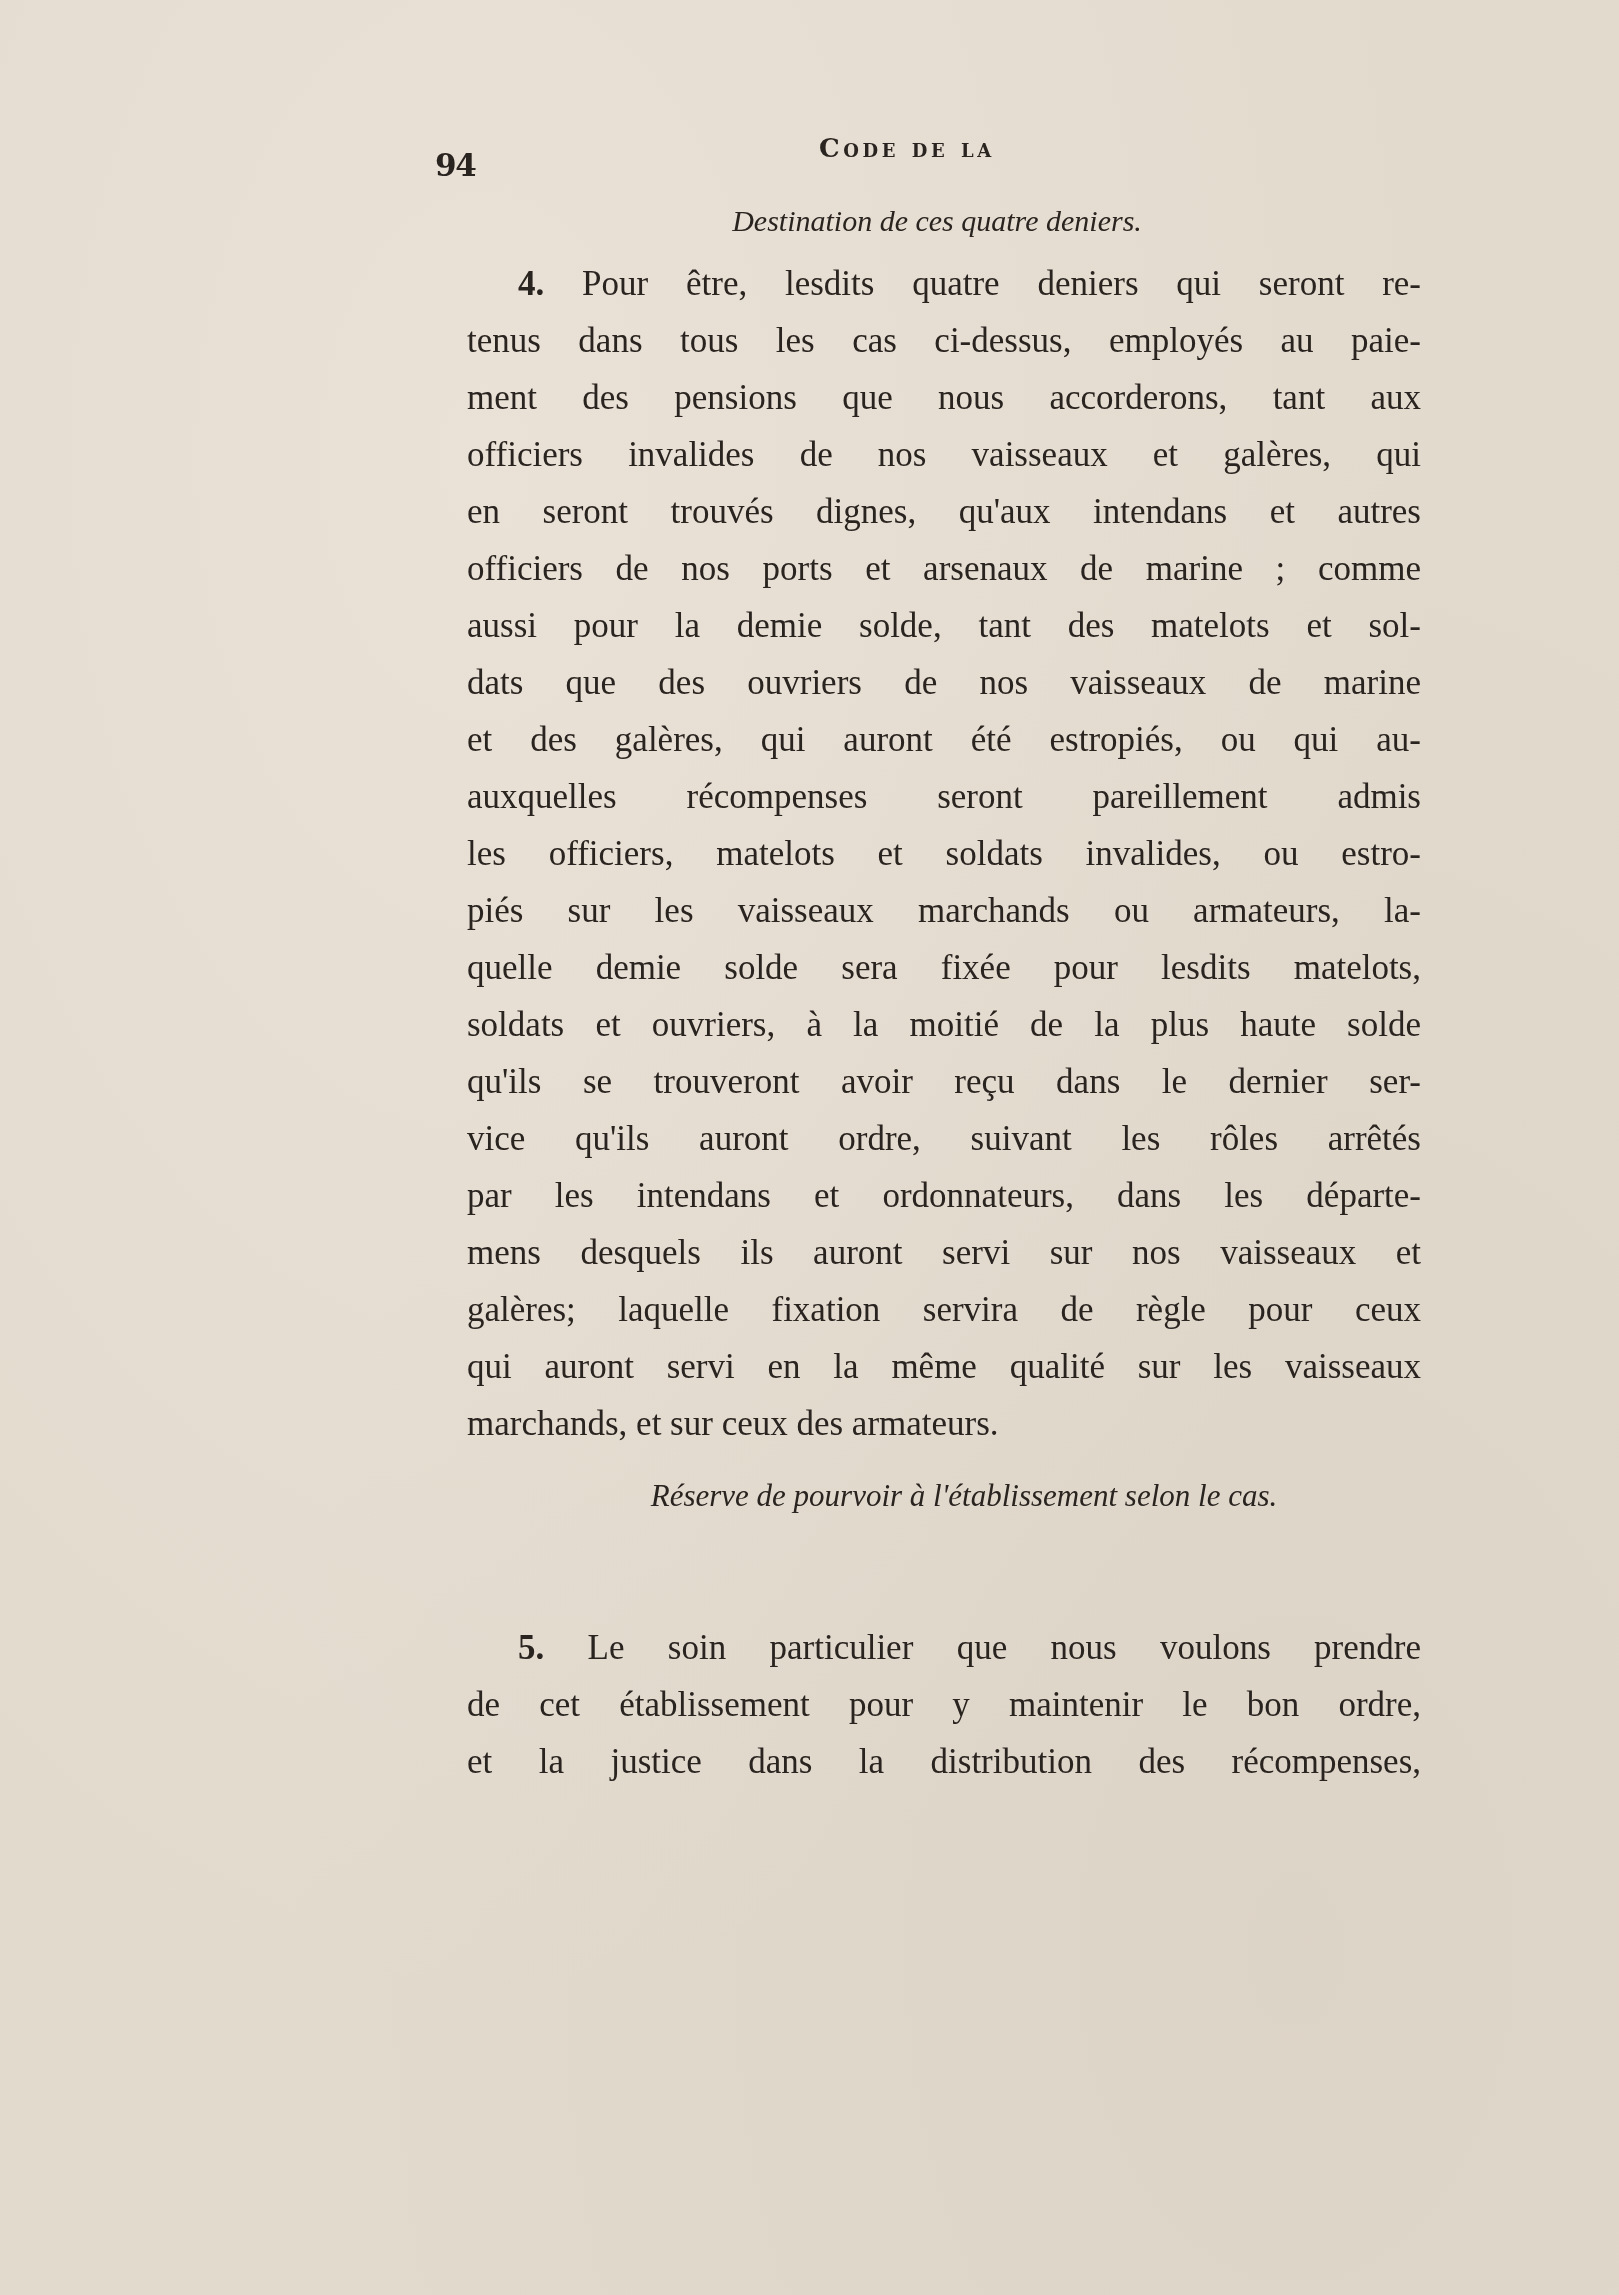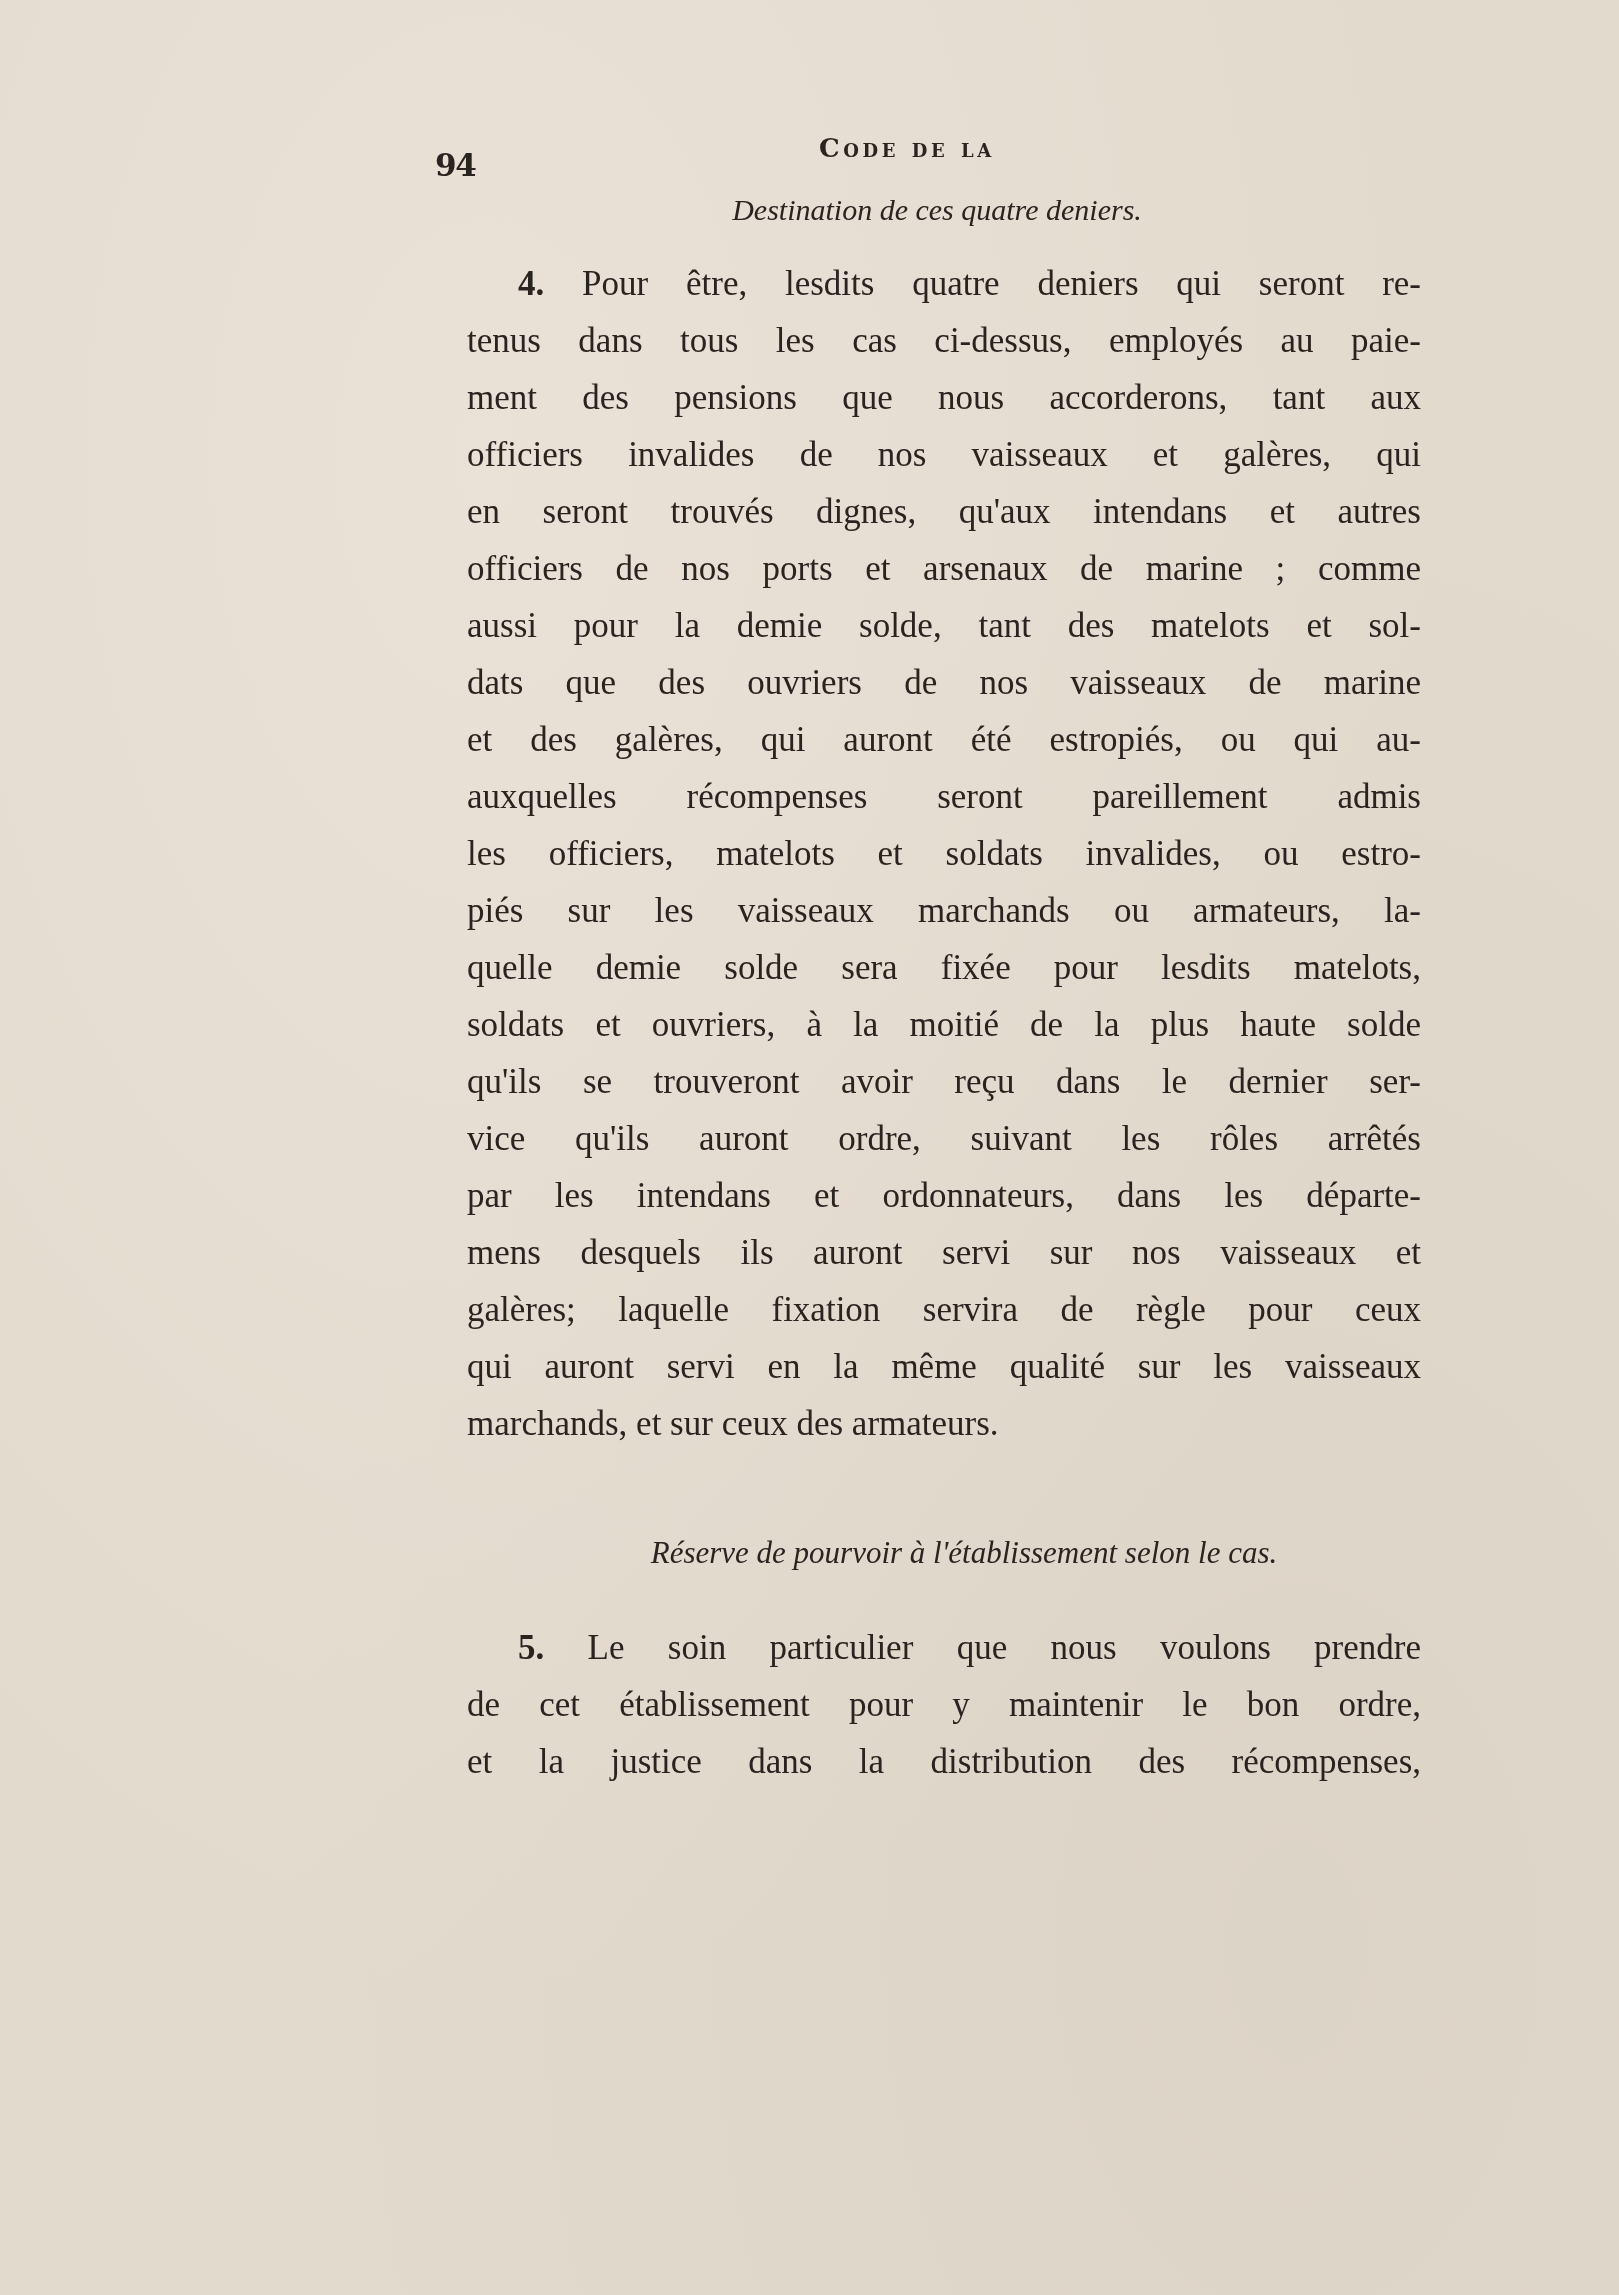--- a/index.html
+++ b/index.html
@@ -30,22 +30,22 @@
   .running-title {
     position: absolute; left: 384px; top: 2.4px;
     font-size: 26px; font-weight: bold; font-variant: small-caps; letter-spacing: 3.6px;
     font-family: "DejaVu Serif", serif;
   }
   .heading {
     position: absolute; left: 0; width: 986px; text-align: center;
     font-style: italic; font-size: 30px;
     font-family: "Liberation Serif", serif;
   }
-  .heading.h1 { top: 193px; left: 0; padding-left: 9px; }
-  .heading.h2 { top: 1535px; left: 36px; font-size: 31px; }
+  .heading.h1 { top: 204px; left: 0; padding-left: 9px; }
+  .heading.h2 { top: 1478px; left: 36px; font-size: 31px; }
   .para {
     position: absolute; left: 0; width: 986px;
     font-size: 35px;
     font-family: "Liberation Serif", serif;
   }
   .line {
     display: block; height: 57px; line-height: 57px;
     text-align: justify; text-align-last: justify;
     white-space: nowrap;
     margin-left: 32px;

